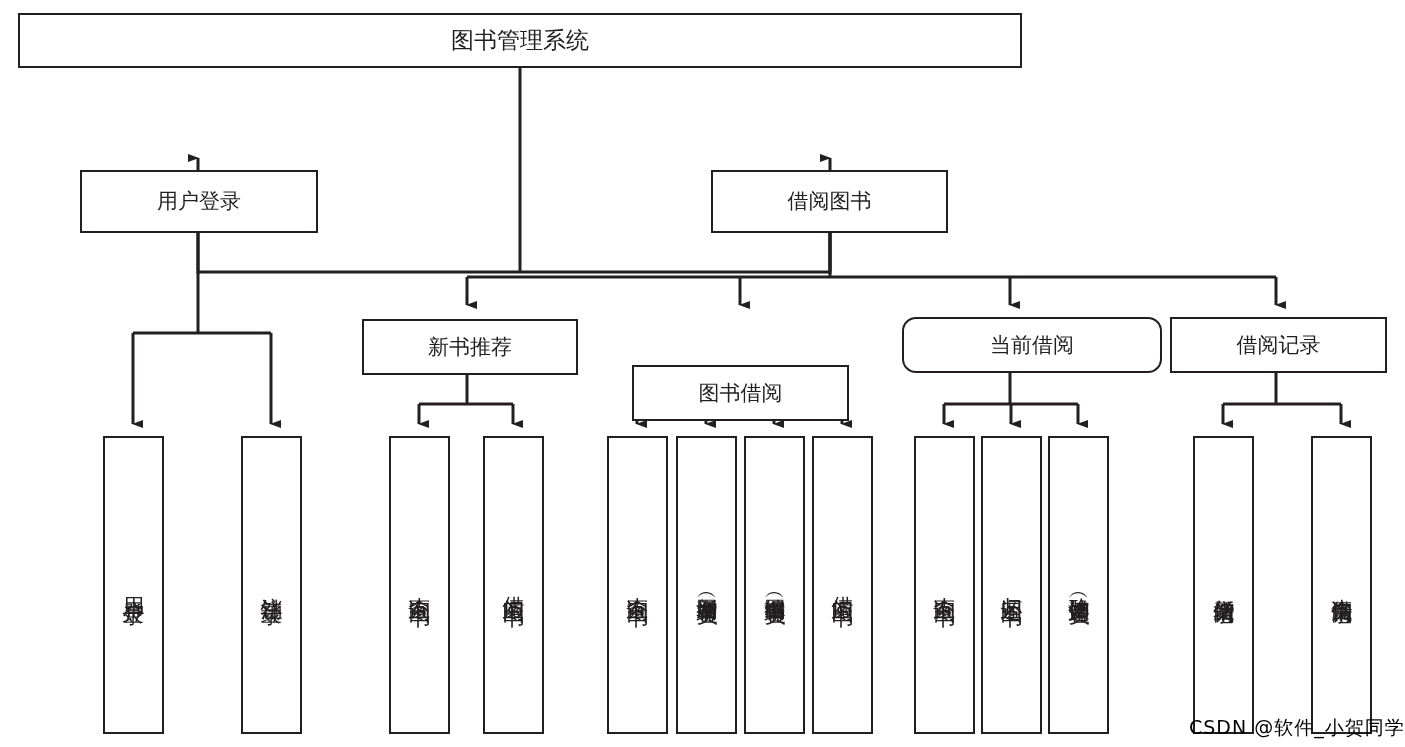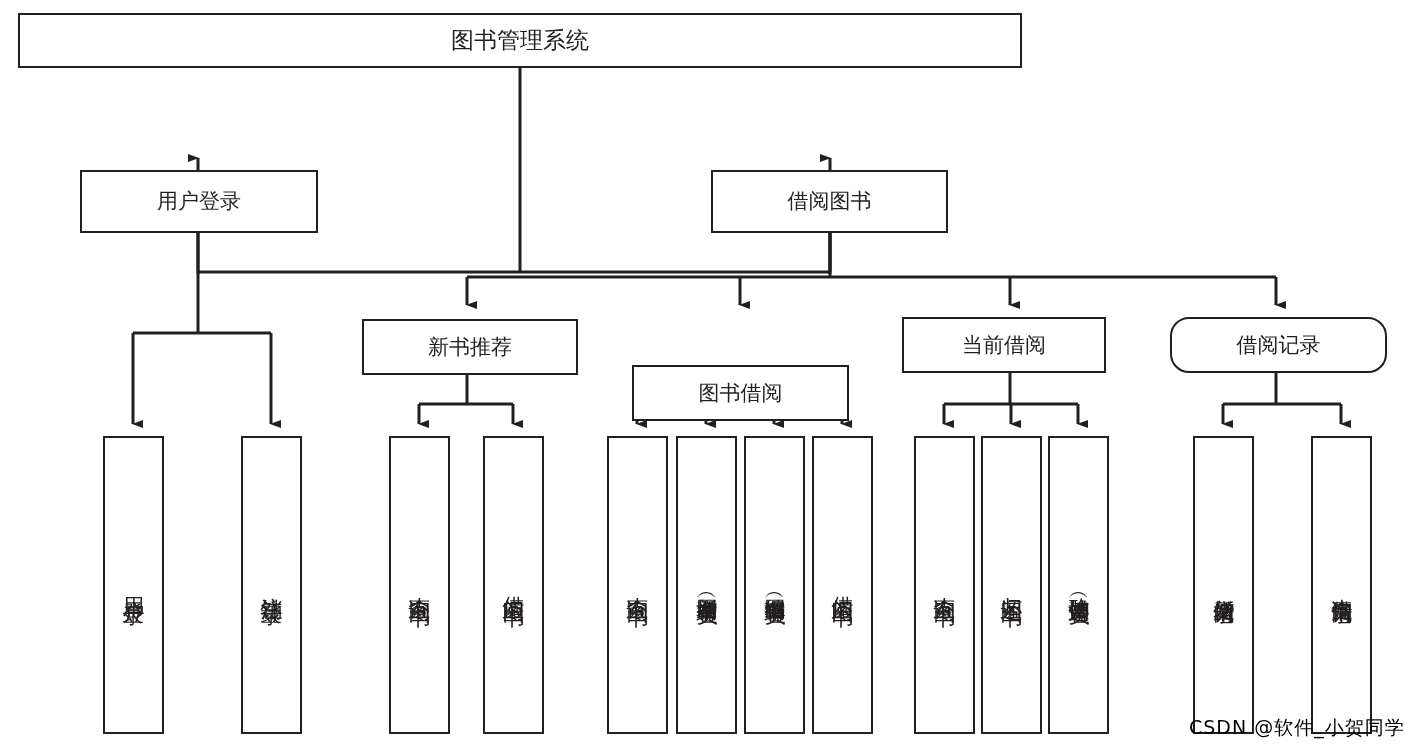--- a/index.html
+++ b/index.html
@@ -153,25 +153,25 @@
   </div>
 
   <div class="node level2" style="left:362px; top:319px; width:216px; height:56px;">
     <span class="node-label">新书推荐</span>
   </div>
 
   <div class="node level2" style="left:632px; top:317px; width:217px; height:56px;margin-top:48px;">
     <span class="node-label">图书借阅</span>
   </div>
 
-  <div class="node level2" style="left:902px; top:317px; width:204px; height:56px;">
+  <div class="node level2" style="left:902px; top:317px; width:260px; height:56px;border-radius:14px;">
     <span class="node-label">当前借阅</span>
   </div>
 
-  <div class="node level2" style="left:1170px; top:317px; width:217px; height:56px;border-radius:19px;">
+  <div class="node level2" style="left:1170px; top:317px; width:217px; height:56px;">
     <span class="node-label">借阅记录</span>
   </div>
 
   <div class="node leaf" style="left:103px; top:436px; width:61px; height:298px;">
     <span class="node-label">用户登录</span>
   </div>
 
   <div class="node leaf" style="left:241px; top:436px; width:61px; height:298px;">
     <span class="node-label">注销登录</span>
   </div>

